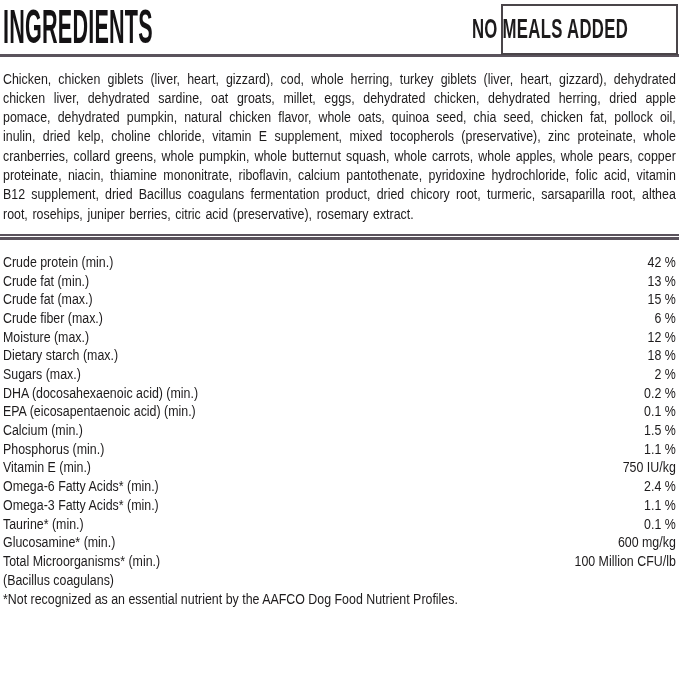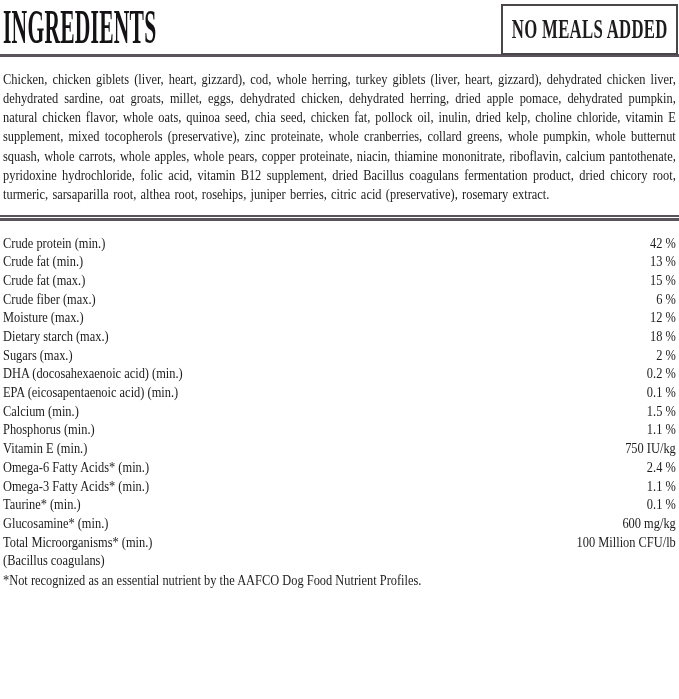--- a/index.html
+++ b/index.html
@@ -3,21 +3,21 @@
 <meta charset="utf-8">
 <style>
   html,body{margin:0;padding:0;background:#ffffff;}
   .page{
     position:relative;
     width:679px;height:699px;
     box-sizing:border-box;
     padding:0 3px;
     background:#ffffff;
     color:#1d1b1c;
-    font-family:Liberation Serif, serif;
+    font-family:Liberation Sans, sans-serif;
     overflow:hidden;
   }
   
   h1,h2{margin:0;padding:0;}
   .cond-head{
     display:inline-block;
     font-weight:700;
     font-size:49px;
     line-height:49px;
     letter-spacing:0.5px;
@@ -27,21 +27,21 @@
     transform-origin:0 0;
   }
   .header-row{position:relative;height:52px;}
   .header-row h1{margin-top:2px;height:50px;}
   .badge{
     position:absolute;
     top:2px;right:-2px;
     width:173px;height:47px;
     border:2.5px solid #4a4549;
     background:#ffffff;
-    display:flex;align-items:center;justify-content:center;
+    display:flex;align-items:center;justify-content:flex-end;
   }
   .badge-text{
     font-weight:700;
     font-size:27px;
     letter-spacing:0.5px;
     white-space:nowrap;
     color:#1d1b1c;
     transform:scaleX(0.62);
     transform-origin:50% 50%;
   }

